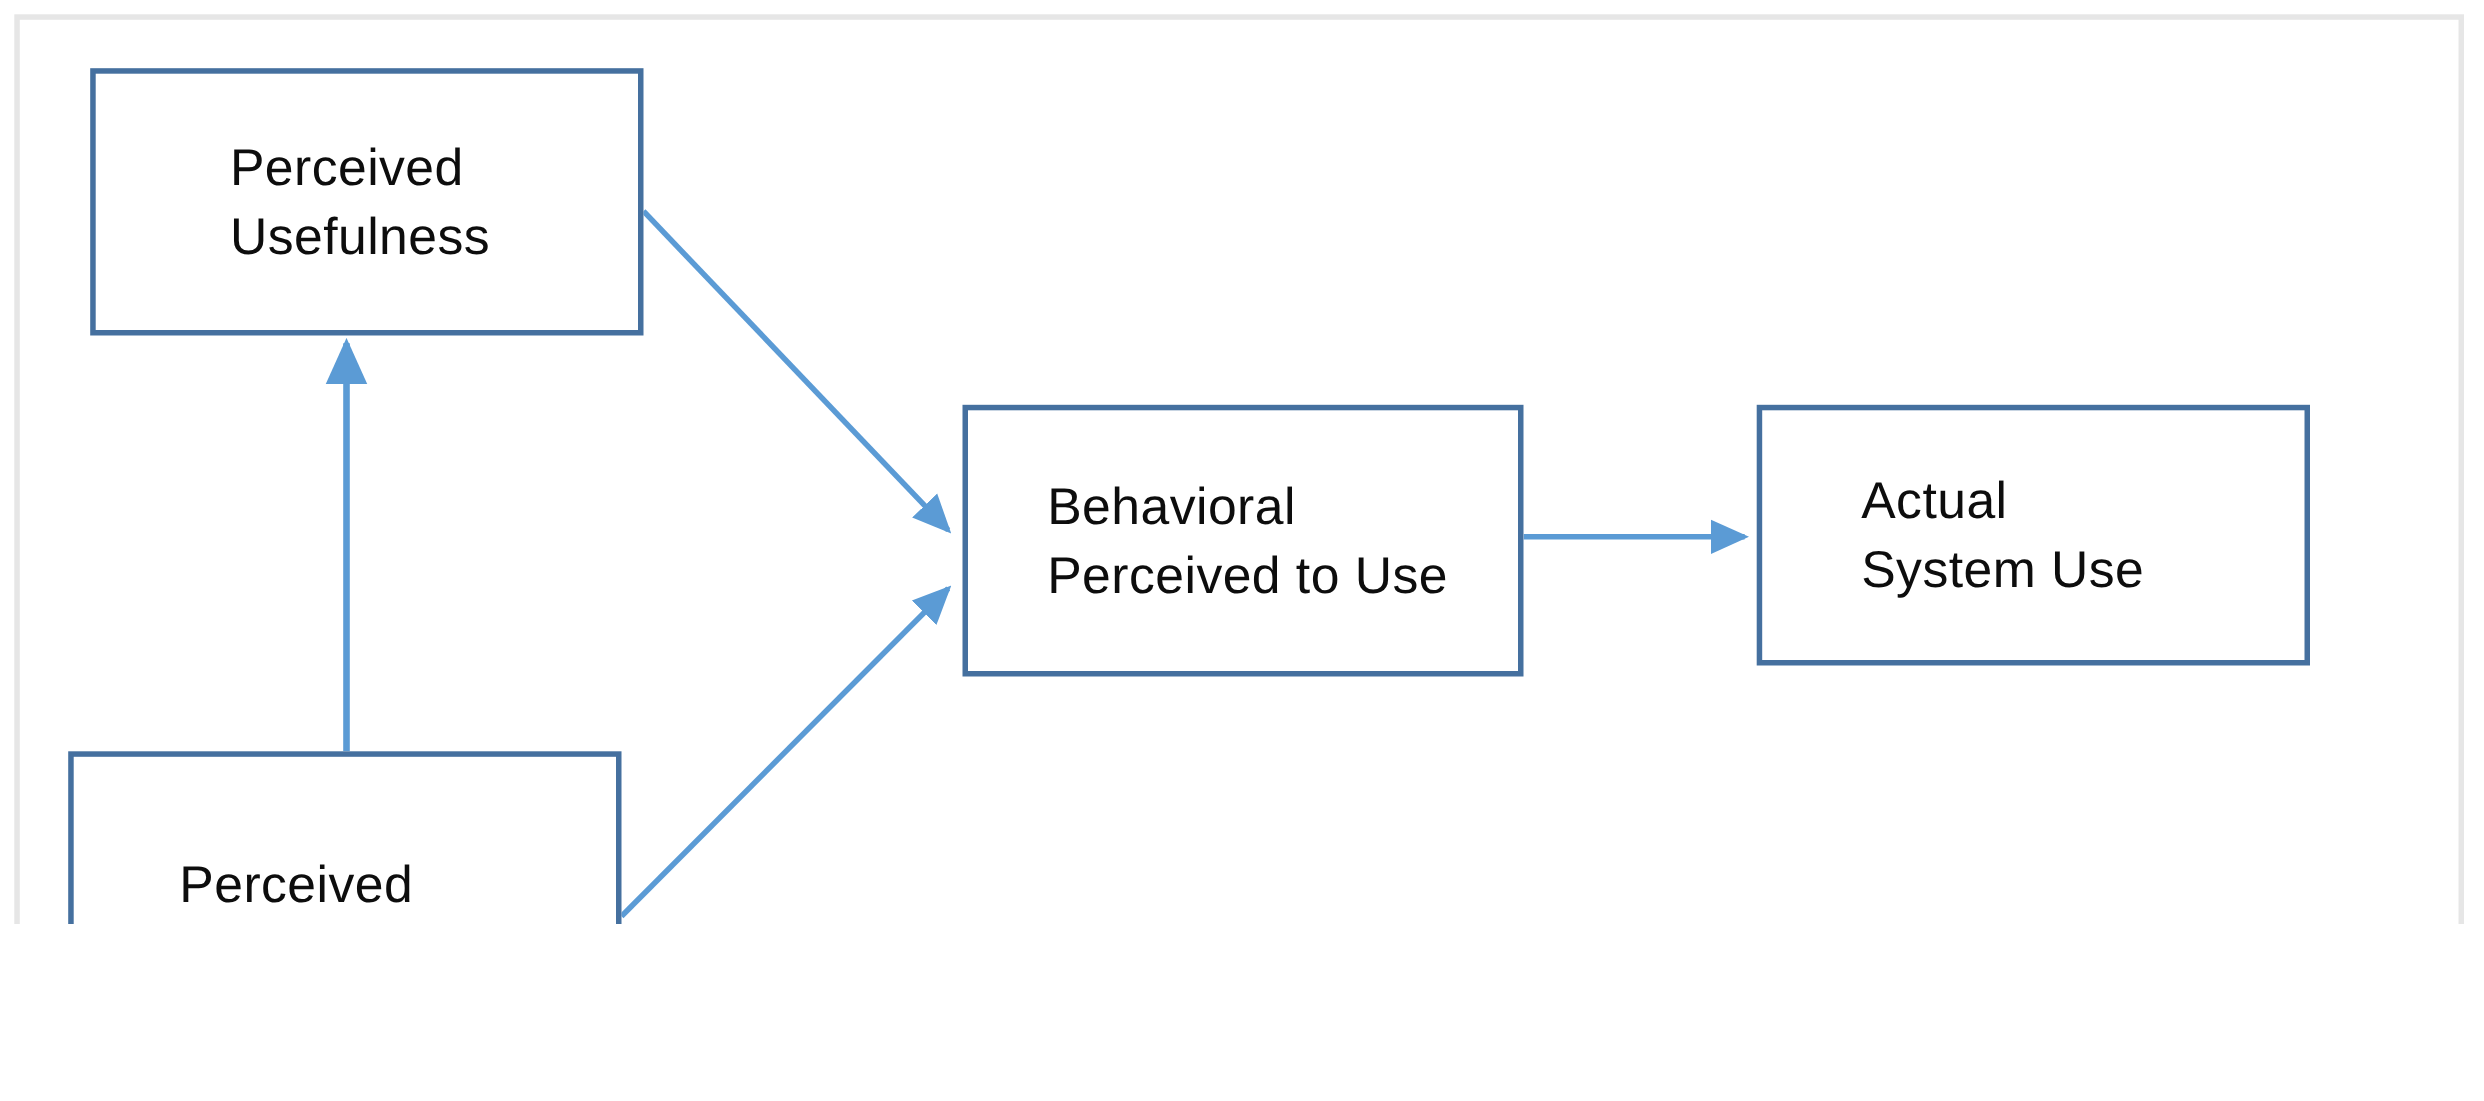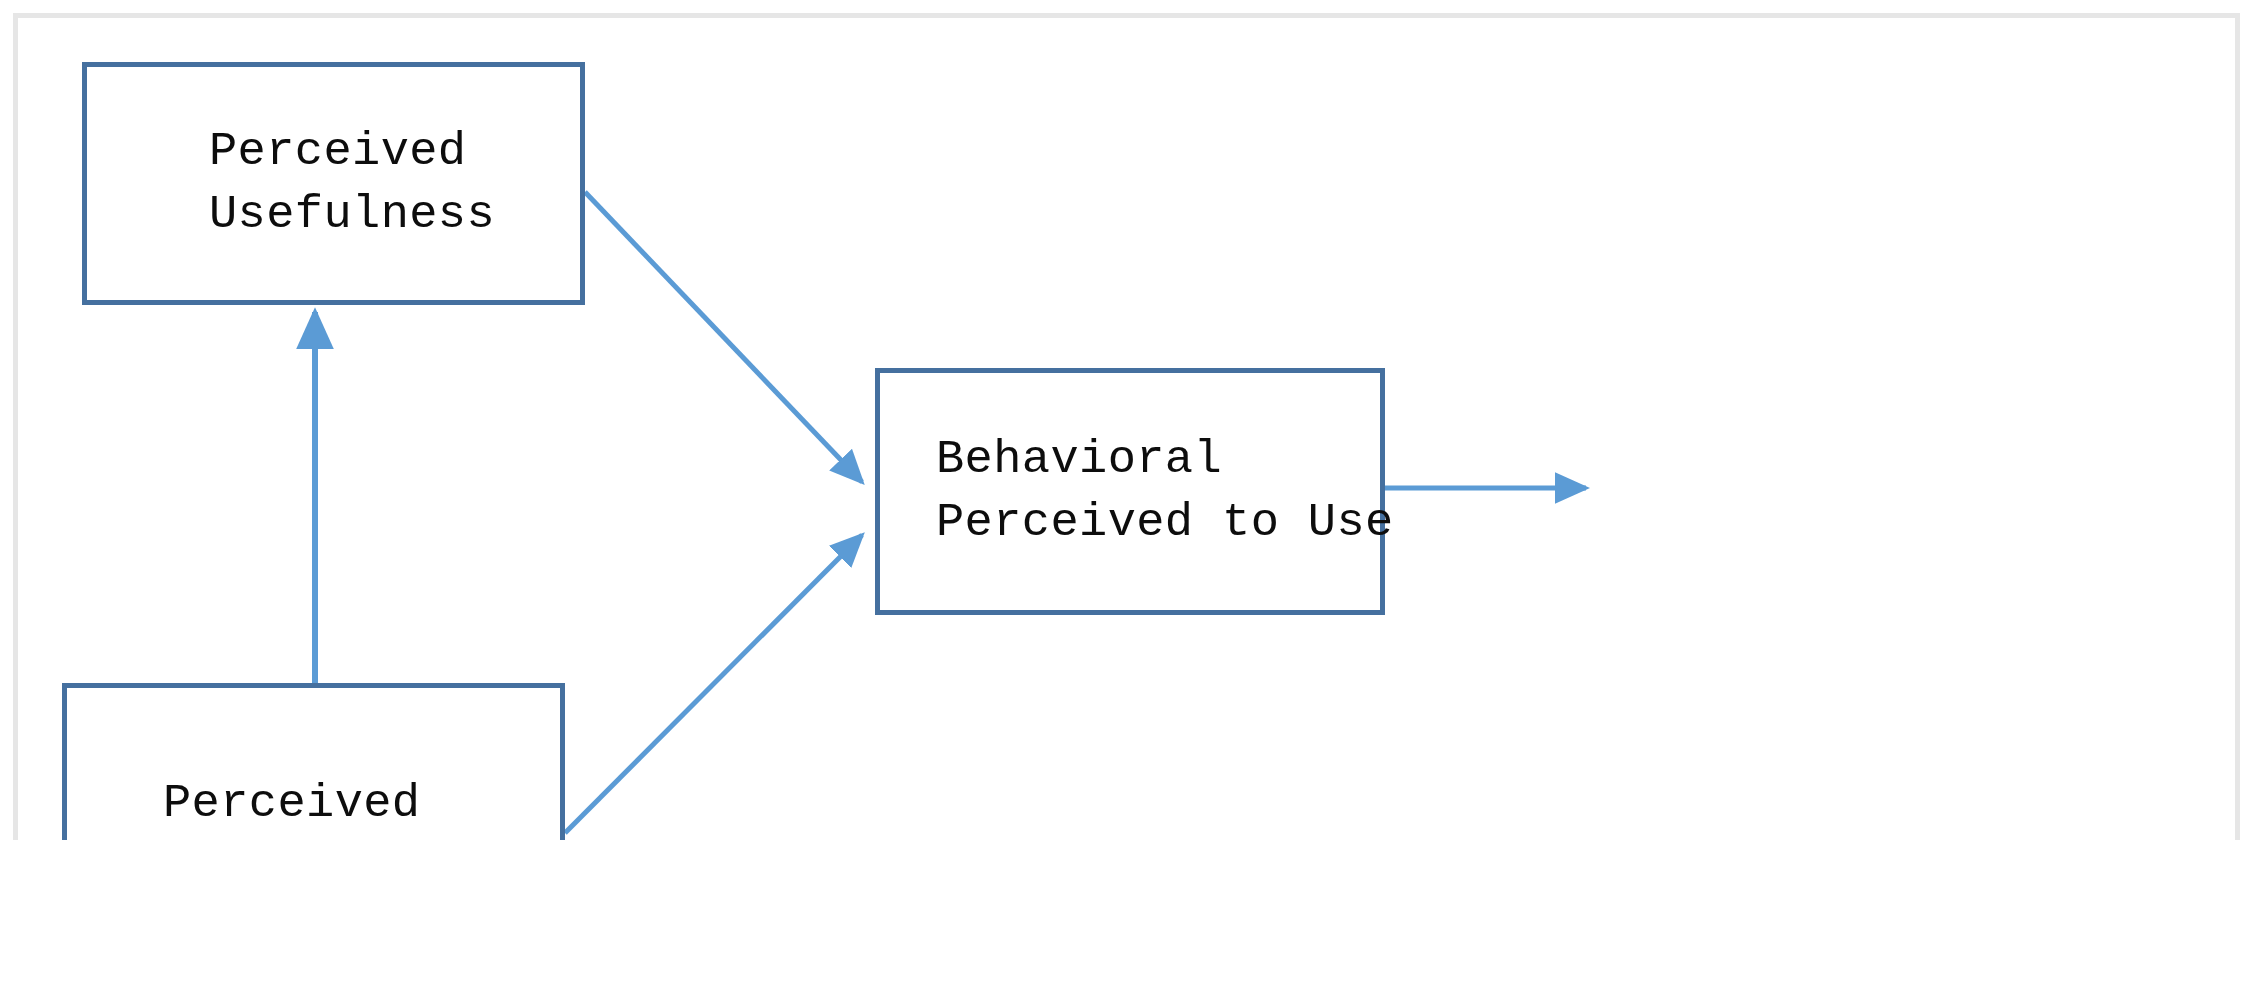--- a/index.html
+++ b/index.html
@@ -6,21 +6,21 @@
     margin: 0;
     padding: 0;
     background: #ffffff;
   }
   #page {
     position: relative;
     width: 2258px;
     height: 840px;
     background: #ffffff;
     overflow: hidden;
-    font-family: Liberation Mono, monospace;
+    font-family: Liberation Sans, sans-serif;
   }
   
   #page-frame {
     position: absolute;
     left: 13px;
     top: 13px;
     width: 2227px;
     height: 972px;
     border: 5px solid #e6e6e6;
     box-sizing: border-box;
@@ -56,21 +56,21 @@
   #node-perceived-usefulness {
     left: 82px;  top: 62px;  width: 503px; height: 243px;
     padding-left: 122px;
   }
   #node-perceived-ease-of-use {
     left: 62px;  top: 683px; width: 503px; height: 242px;
     padding-left: 96px;
   }
   #node-behavioral-intention {
     left: 875px; top: 368px; width: 510px; height: 247px;
-    padding-left: 56px;
+    padding-left: 72px;
   }
   #node-actual-system-use {
     left: 1597px; top: 368px; width: 503px; height: 237px;
     padding-left: 90px;
   }
 </style>
 </head>
 <body>
 
 <div id="page">
@@ -103,14 +103,18 @@
 
   <div class="node" id="node-perceived-ease-of-use">
     <span class="line">Perceived</span>
   </div>
 
   <div class="node" id="node-behavioral-intention">
     <span class="line">Behavioral</span>
     <span class="line">Perceived to Use</span>
   </div>
 
+  <div class="node" id="node-actual-system-use">
+    <span class="line">Actual</span>
+    <span class="line">System Use</span>
+  </div>
 
 </div>
 
 </body></html>

